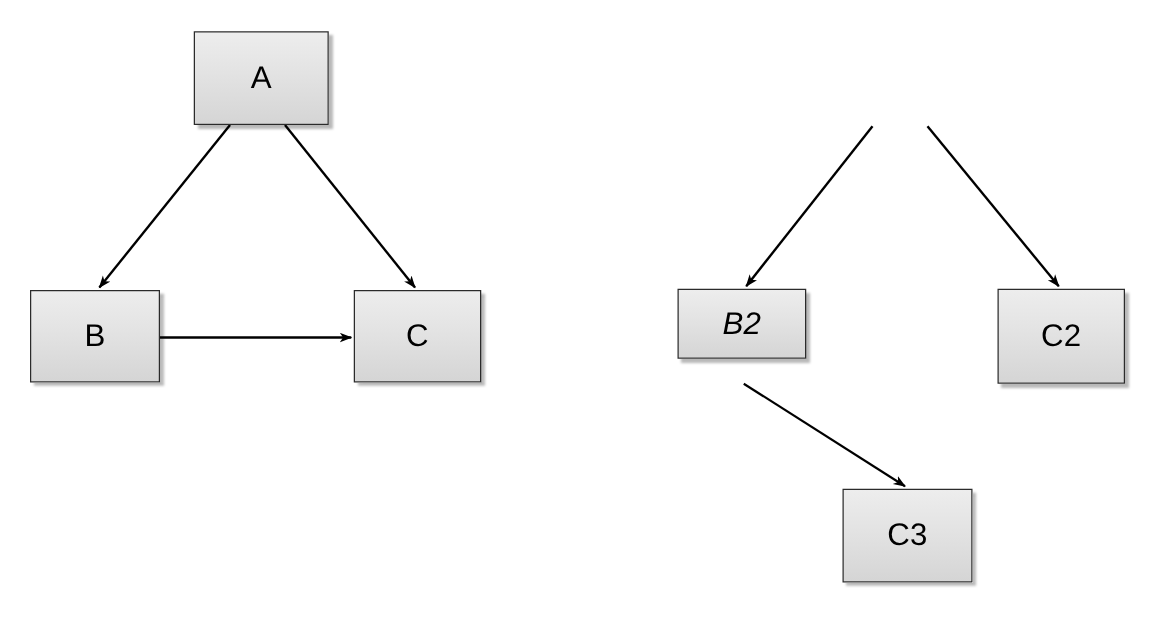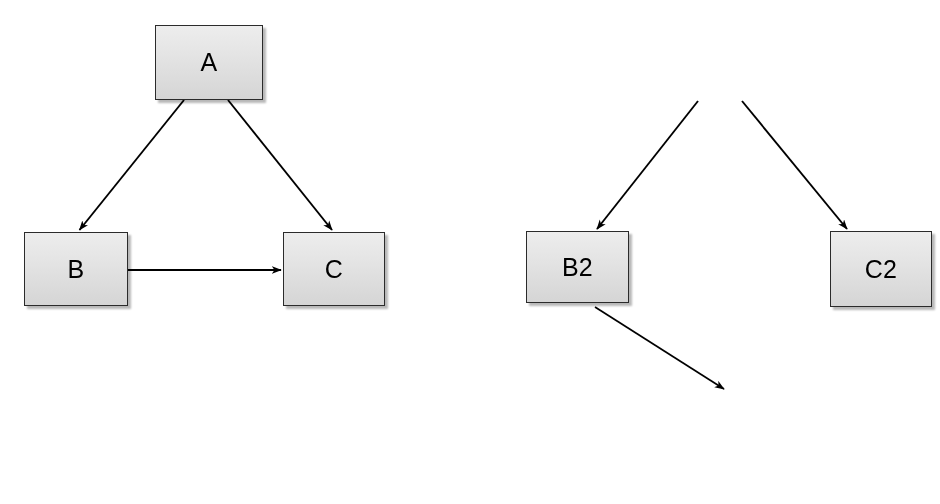--- a/index.html
+++ b/index.html
@@ -82,22 +82,25 @@
 
   <div class="node" style="left:24px; top:232px; width:104px; height:74px;">
     <span class="node-label">B</span>
   </div>
 
   <div class="node" style="left:283px; top:232px; width:102px; height:74px;">
     <span class="node-label">C</span>
   </div>
 
 
-  <div class="node" style="left:526px; top:231px; width:103px; height:72px;">
+  <div class="node" style="left:542px; top:231px; width:103px; height:56px;font-style:italic;">
     <span class="node-label">B2</span>
   </div>
 
-  <div class="node" style="left:830px; top:231px; width:102px; height:76px;">
+  <div class="node" style="left:798px; top:231px; width:102px; height:76px;">
     <span class="node-label">C2</span>
   </div>
 
+  <div class="node" style="left:674px; top:391px; width:104px; height:75px;">
+    <span class="node-label">C3</span>
+  </div>
 
 </div>
 
 </body></html>

